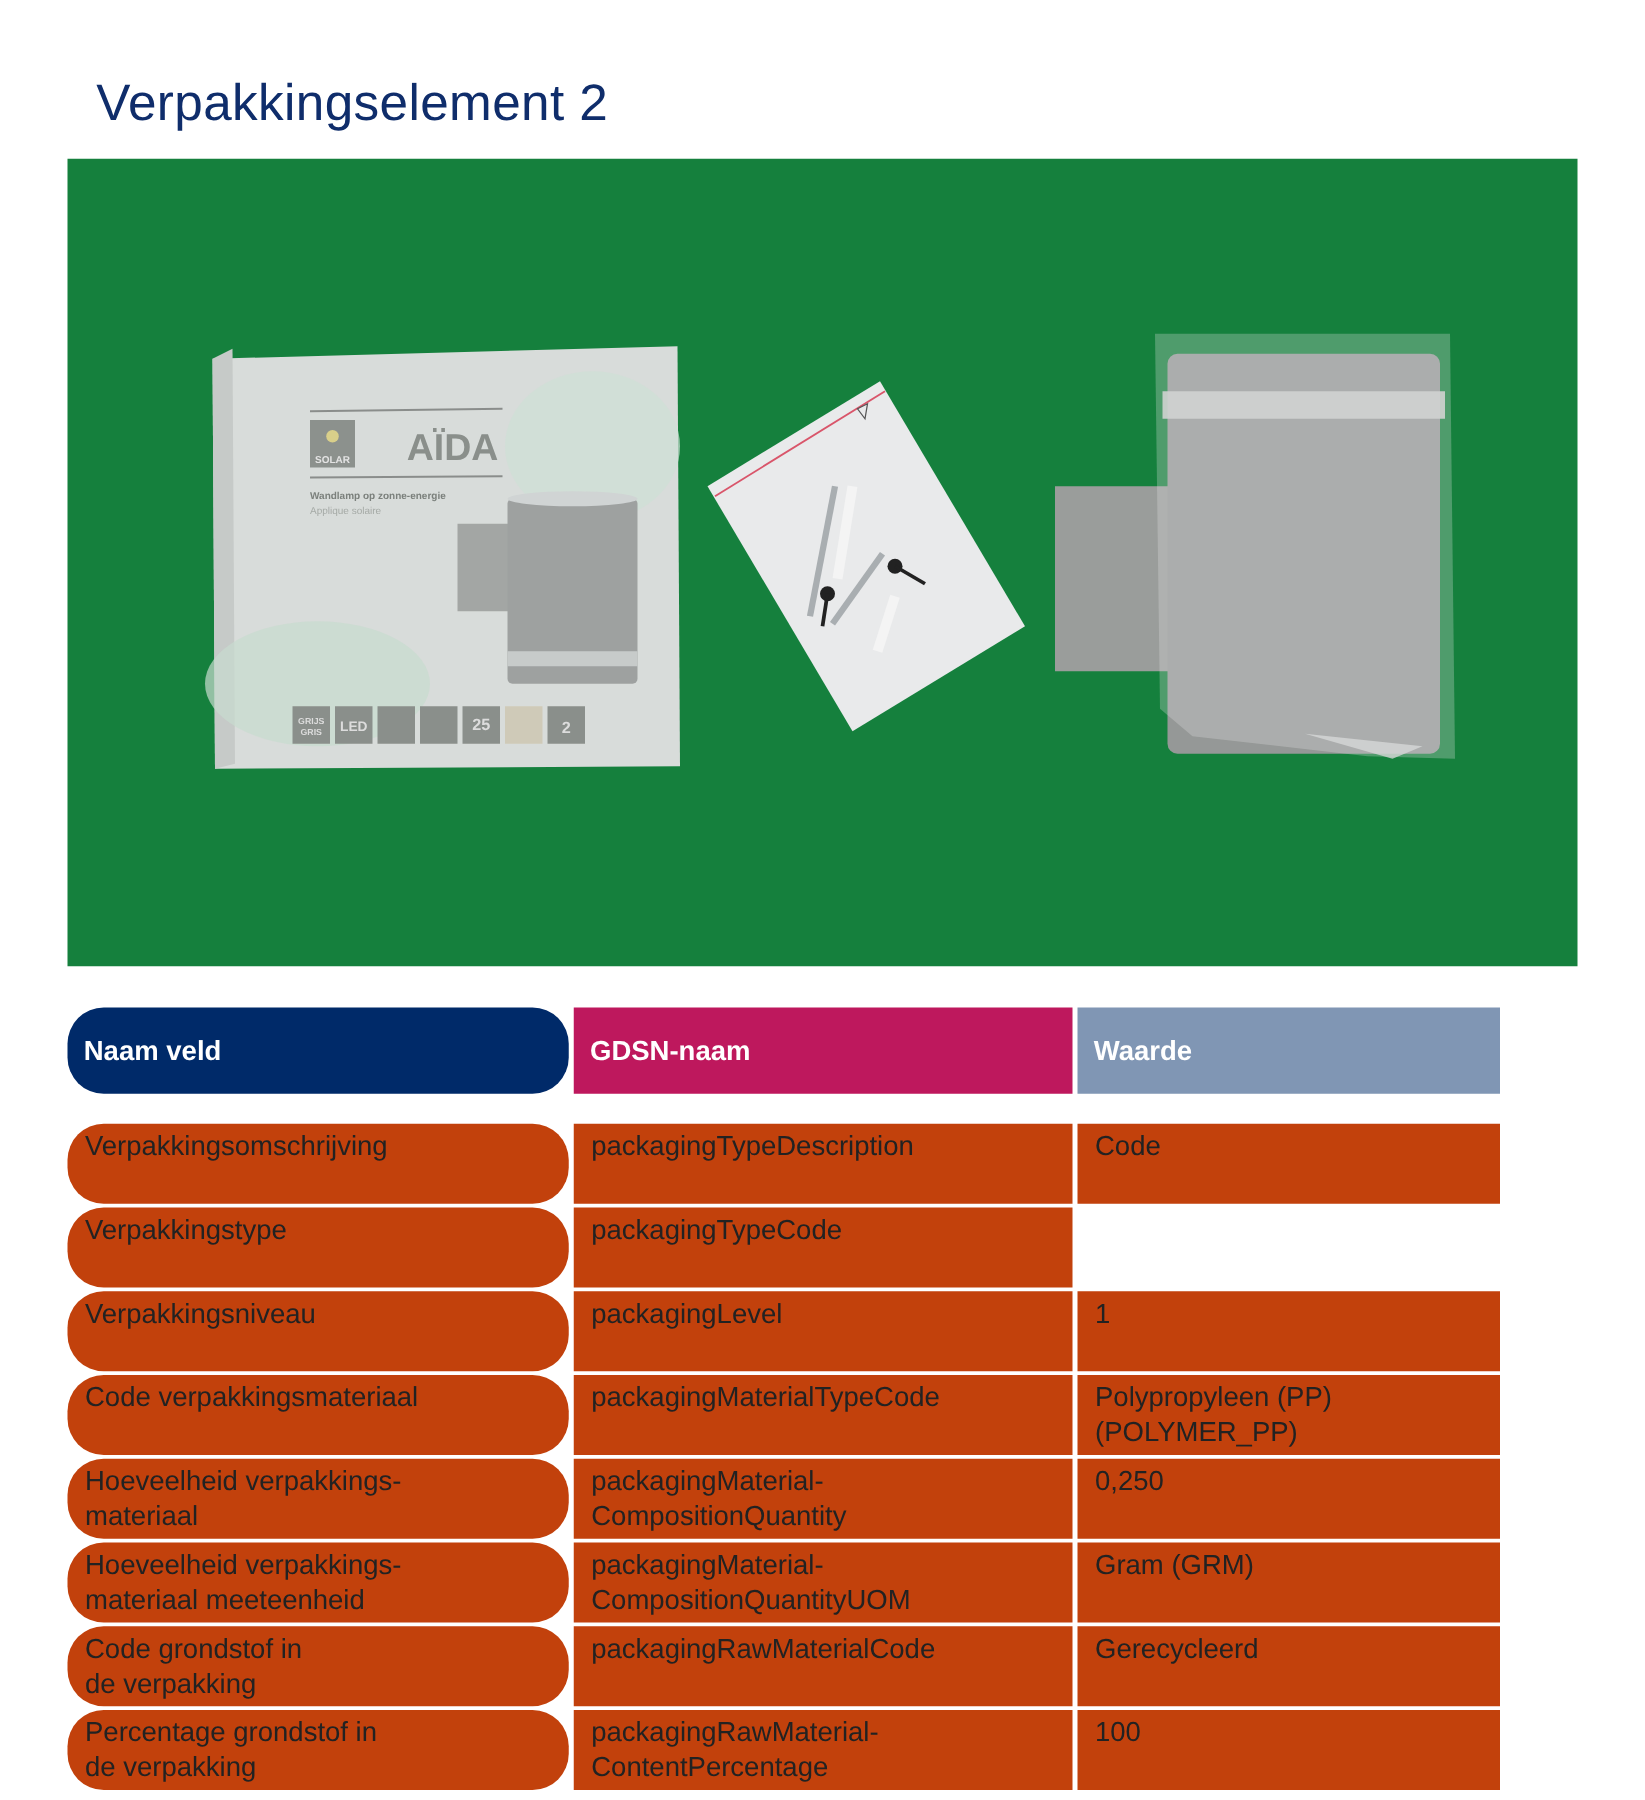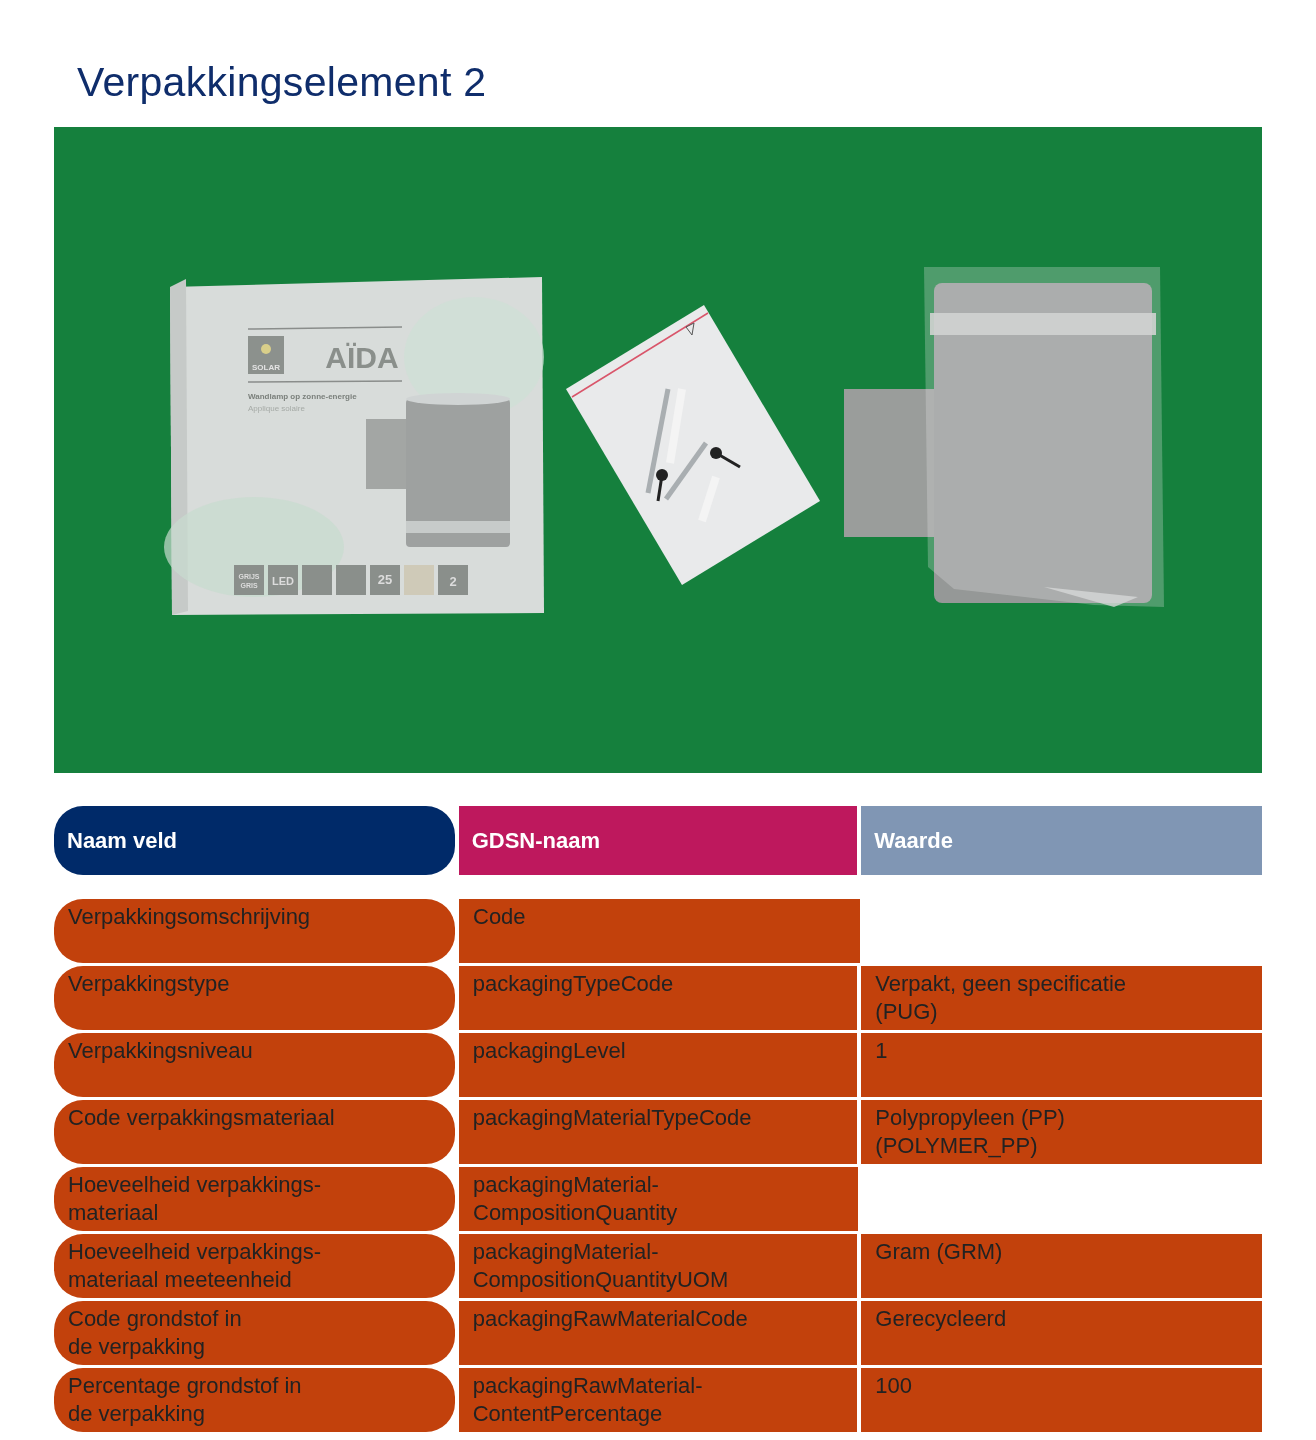--- a/index.html
+++ b/index.html
@@ -9,21 +9,21 @@
            font-size: 41px; font-weight: normal; color: #0f2d6b; letter-spacing: 0.3px; }
   .photo { position: absolute; left: 54px; top: 127px; width: 1208px; height: 646px;
            background: #15803d; overflow: hidden; }
   .photo svg { display: block; }
   .tbl { position: absolute; left: 54px; top: 806px; width: 1208px; }
   .hdr { display: flex; height: 69px; }
   .hdr .hc { height: 69px; display: flex; align-items: center; padding-left: 13px;
              box-sizing: border-box; color: #ffffff; font-weight: bold; font-size: 22px; }
   .c1 { width: 401px; border-radius: 29px; }
   .c2 { width: 399px; margin-left: 4px; }
-  .c3 { width: 401px; margin-left: 4px; }
+  .c3 { width: 338px; margin-left: 4px; }
   .h1 { background: #002a69; }
   .h2 { background: #be185d; }
   .h3 { background: #8096b4; }
   .rows { margin-top: 24px; }
   .row { display: flex; height: 64px; margin-bottom: 3px; }
   .row .cell { background: #c2410c; height: 64px; box-sizing: border-box;
                padding: 4px 14px 0 14px; font-size: 22px; line-height: 28px; color: #222222;
                white-space: pre-line; }
   .row .cell.c2 { padding-left: 14px; }
 </style>
@@ -96,44 +96,44 @@
 
 <div class="tbl">
   <div class="hdr">
     <div class="hc c1 h1">Naam veld</div>
     <div class="hc c2 h2">GDSN-naam</div>
     <div class="hc c3 h3">Waarde</div>
   </div>
   <div class="rows">
     <div class="row">
       <div class="cell c1">Verpakkingsomschrijving</div>
+      <div class="cell c2">packagingTypeDescription</div>
       <div class="cell c3">Code</div>
     </div>
     <div class="row">
       <div class="cell c1">Verpakkingstype</div>
       <div class="cell c2">packagingTypeCode</div>
-      <div class="cell c3">Verpakt, geen specificatie
-(PUG)</div>
     </div>
     <div class="row">
       <div class="cell c1">Verpakkingsniveau</div>
       <div class="cell c2">packagingLevel</div>
       <div class="cell c3">1</div>
     </div>
     <div class="row">
       <div class="cell c1">Code verpakkingsmateriaal</div>
       <div class="cell c2">packagingMaterialTypeCode</div>
       <div class="cell c3">Polypropyleen (PP)
 (POLYMER_PP)</div>
     </div>
     <div class="row">
       <div class="cell c1">Hoeveelheid verpakkings-
 materiaal</div>
       <div class="cell c2">packagingMaterial-
 CompositionQuantity</div>
+      <div class="cell c3">0,250</div>
     </div>
     <div class="row">
       <div class="cell c1">Hoeveelheid verpakkings-
 materiaal meeteenheid</div>
       <div class="cell c2">packagingMaterial-
 CompositionQuantityUOM</div>
       <div class="cell c3">Gram (GRM)</div>
     </div>
     <div class="row">
       <div class="cell c1">Code grondstof in

